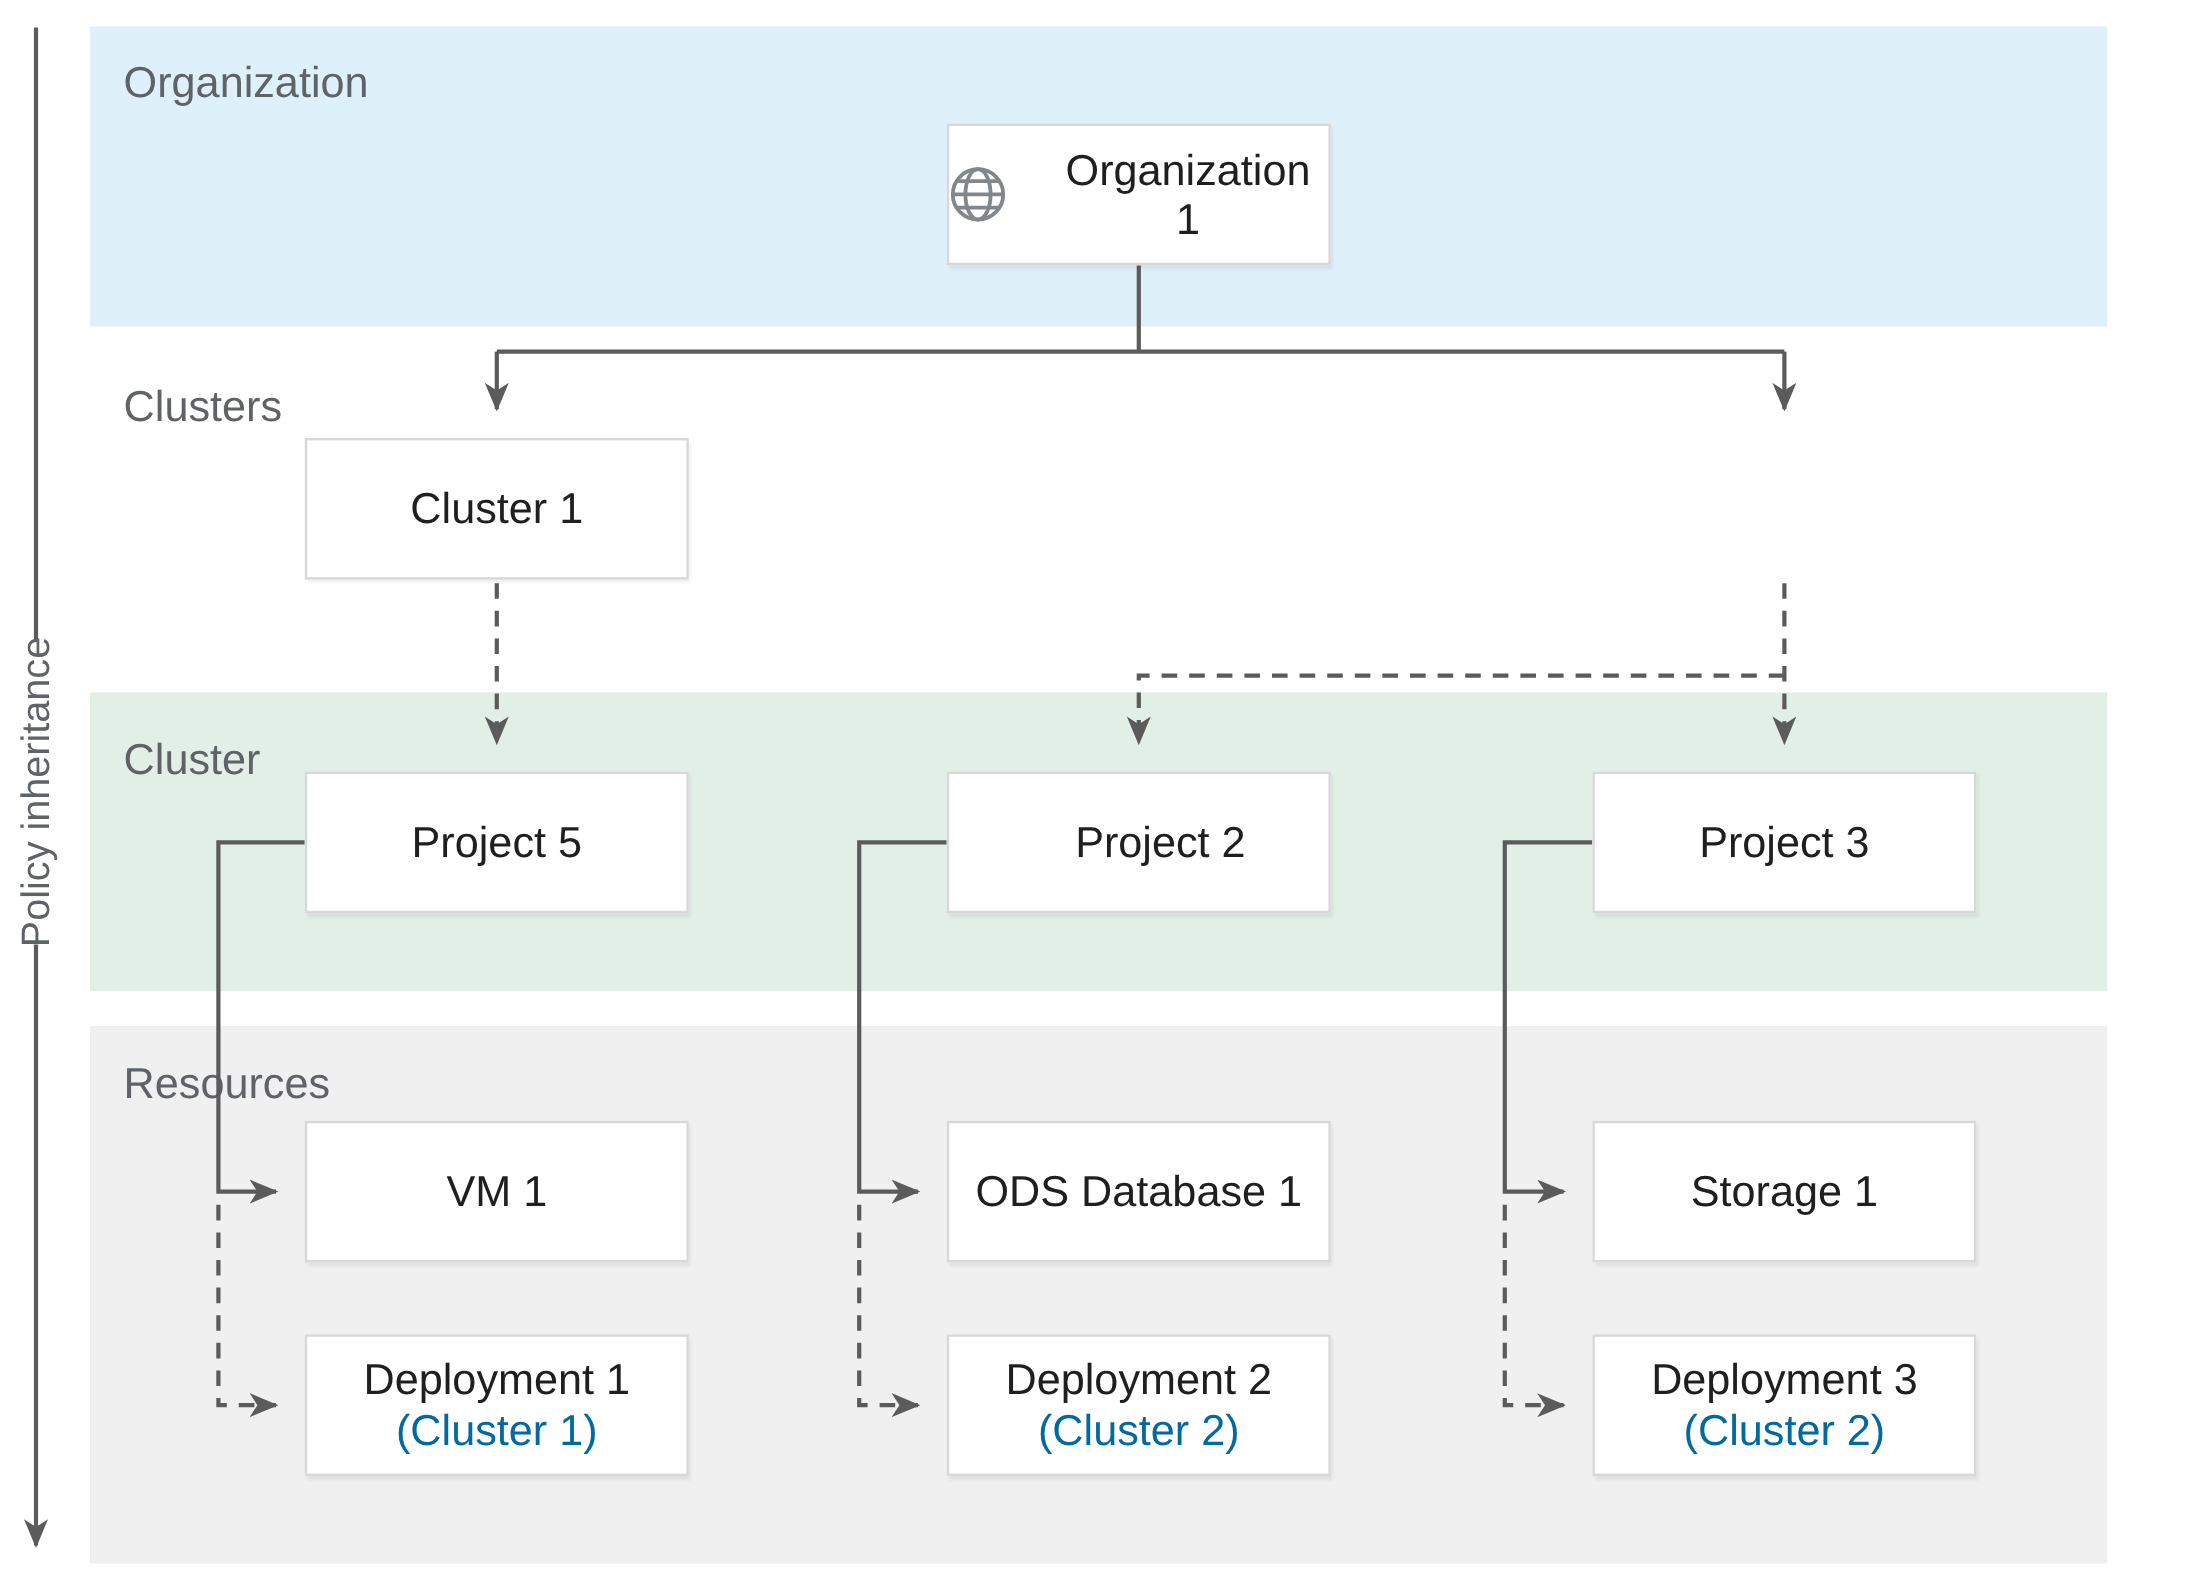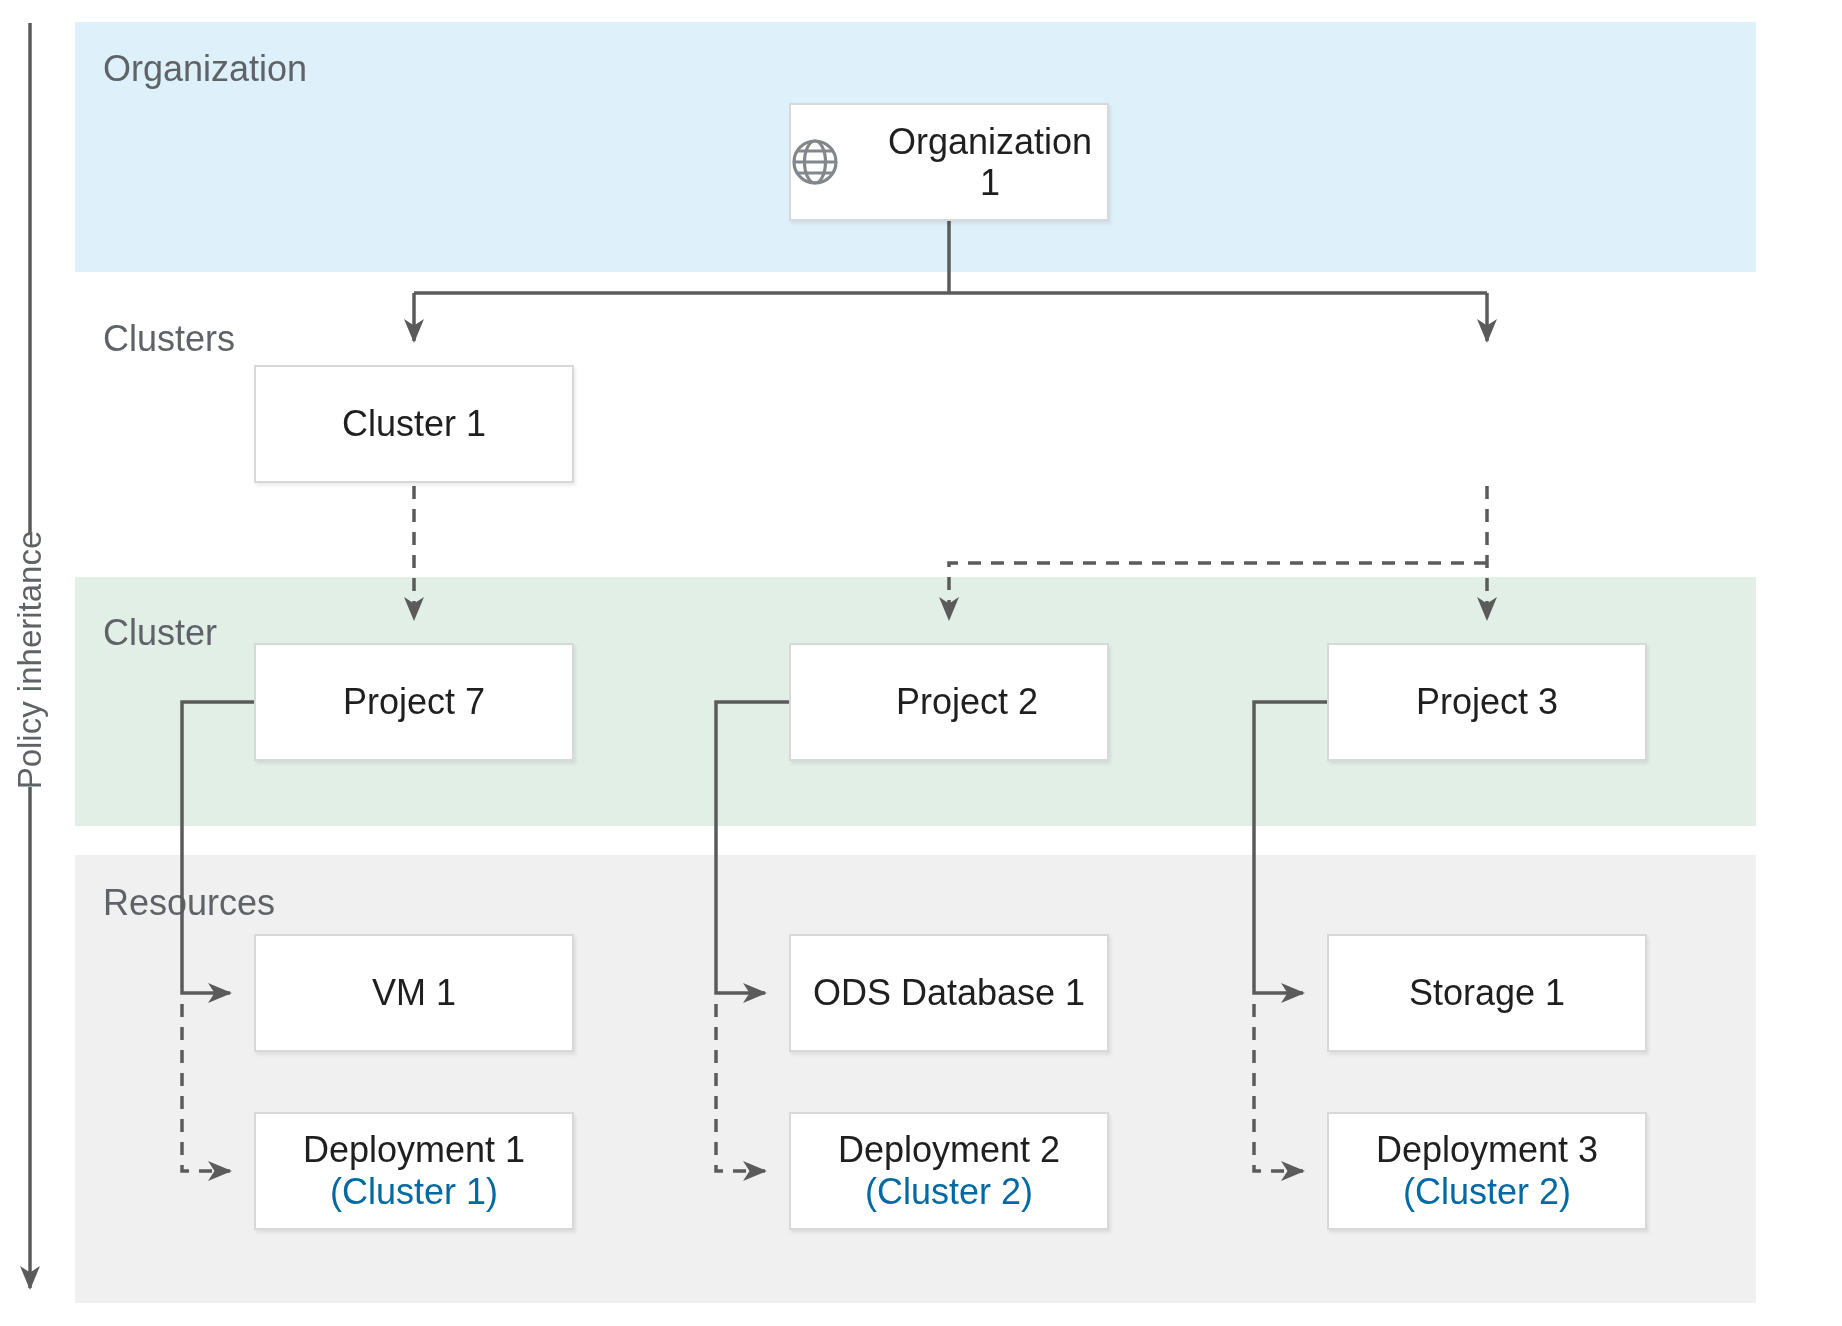--- a/index.html
+++ b/index.html
@@ -105,21 +105,21 @@
       <span class="node-label">Organization 1</span>
     </div>
   </div>
 
   <div class="node" style="left:254px;top:365px;">
     <span class="node-label">Cluster 1</span>
   </div>
 
 
   <div class="node" style="left:254px;top:643px;">
-    <span class="node-label">Project 7</span>
+    <span class="node-label">Project 5</span>
   </div>
 
   <div class="node" style="left:789px;top:643px;padding-left:36px;">
     <span class="node-label">Project 2</span>
   </div>
 
   <div class="node" style="left:1327px;top:643px;">
     <span class="node-label">Project 3</span>
   </div>
 

